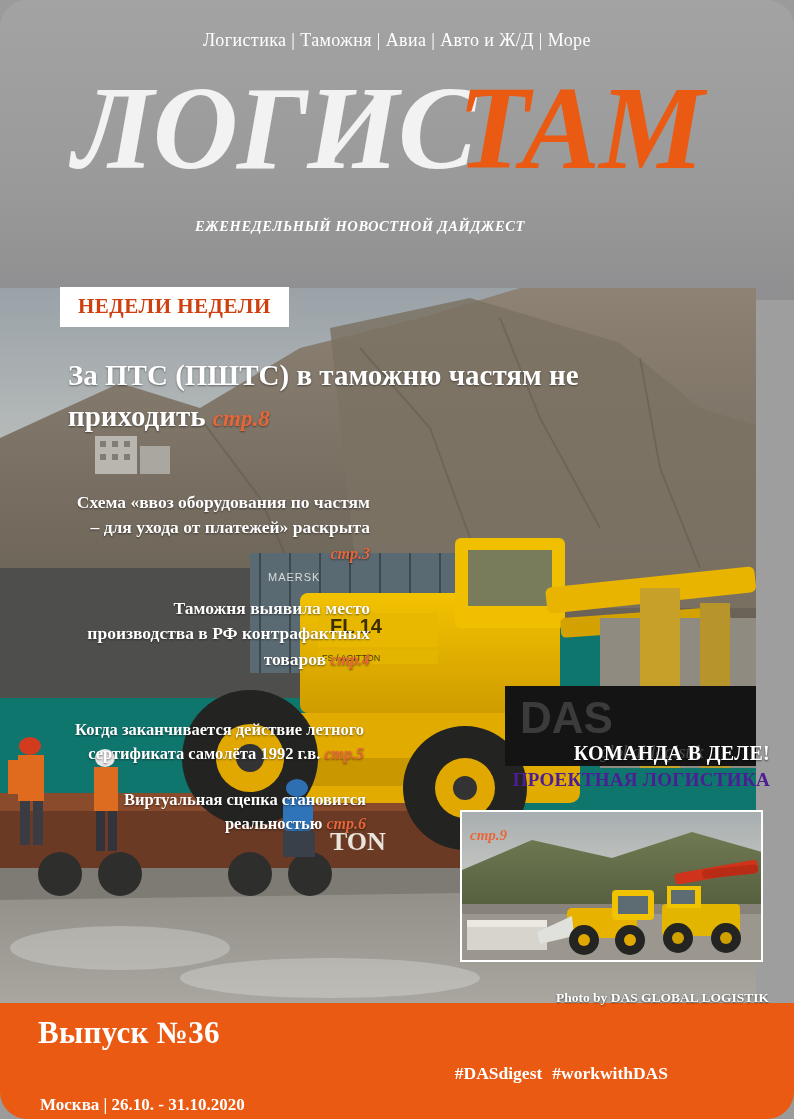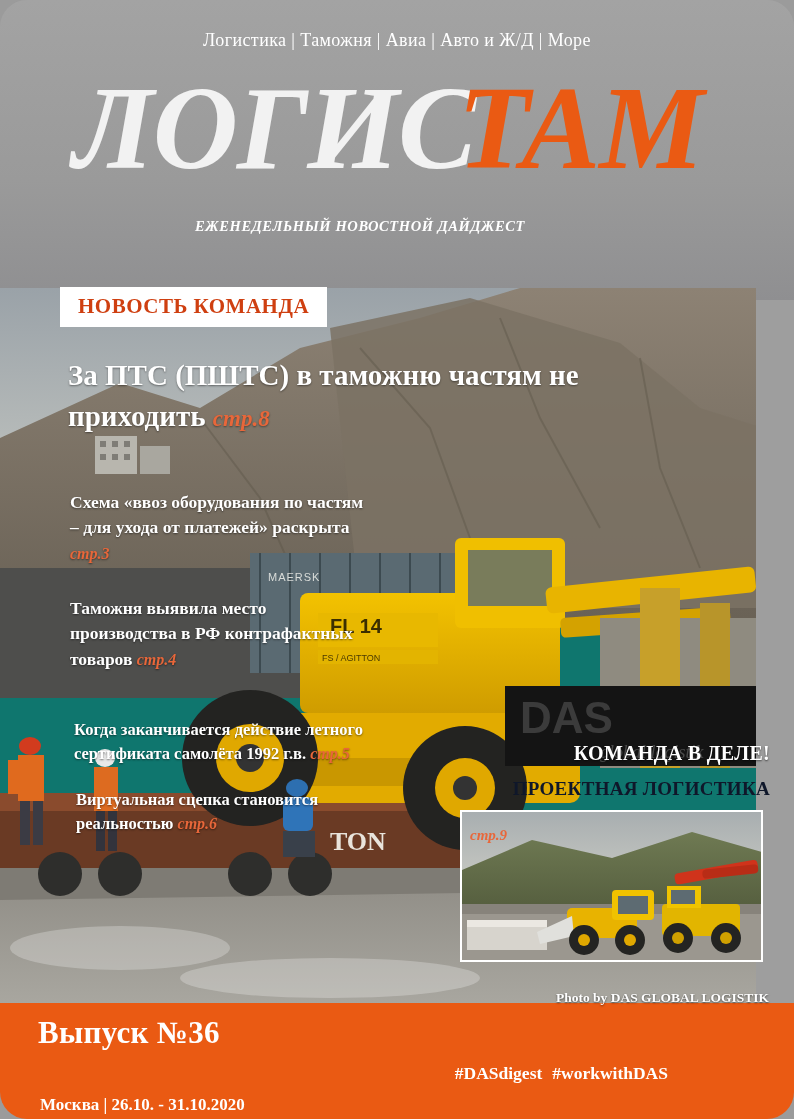--- a/index.html
+++ b/index.html
@@ -99,20 +99,21 @@
     font-size: 23px;
   }
   .item {
     position: absolute;
     color: #ffffff;
     font-weight: bold;
     font-size: 17.5px;
     line-height: 1.45;
     z-index: 6;
     text-shadow: 0 1px 2px rgba(0,0,0,.5);
+    text-align: right;
   }
   .item .pg {
     color: #e8673a;
     font-style: italic;
     font-size: 16px;
   }
   #item1 { left: 70px; top: 490px; width: 300px; }
   #item2 { left: 70px; top: 596px; width: 300px; }
   #item3 { left: 74px; top: 718px; width: 290px; font-size: 16.5px; }
   #item4 { left: 76px; top: 788px; width: 290px; font-size: 16.5px; }
@@ -124,25 +125,25 @@
     z-index: 7;
   }
   .team-title {
     color: #ffffff;
     font-weight: bold;
     font-size: 20px;
     letter-spacing: .3px;
     text-shadow: 0 1px 2px rgba(0,0,0,.6);
   }
   .team-sub {
-    color: #0f172a;
+    color: #4c1d95;
     font-weight: bold;
     font-size: 19px;
     letter-spacing: .3px;
-    margin-top: 13px;
+    margin-top: 4px;
   }
 
   .inset {
     position: absolute;
     left: 460px; top: 810px; width: 303px; height: 152px;
     border: 2px solid #ffffff;
     overflow: hidden;
     z-index: 7;
     background: #7d7a6e;
   }
@@ -327,21 +328,21 @@
         <rect x="96" y="523" width="9" height="40" fill="#33333c"></rect>
         <rect x="108" y="523" width="9" height="40" fill="#33333c"></rect>
 
         <ellipse cx="297" cy="500" rx="11" ry="9" fill="#2d6fb0"></ellipse>
         <rect x="283" y="509" width="30" height="34" rx="6" fill="#2f74b8"></rect>
         <rect x="283" y="543" width="32" height="26" fill="#39404a"></rect>
       </g>
     </svg>
   </div>
 
-  <div class="banner">НОВОСТЬ КОМАНДА</div>
+  <div class="banner">НЕДЕЛИ НЕДЕЛИ</div>
 
   <div class="lead">
     <span>За ПТС (ПШТС) в таможню частям не приходить</span>
     <span class="pg">стр.8</span>
   </div>
 
   <div class="item" id="item1">
     <span>Схема «ввоз оборудования по частям – для ухода от платежей» раскрыта</span>
     <span class="pg">стр.3</span>
   </div>

